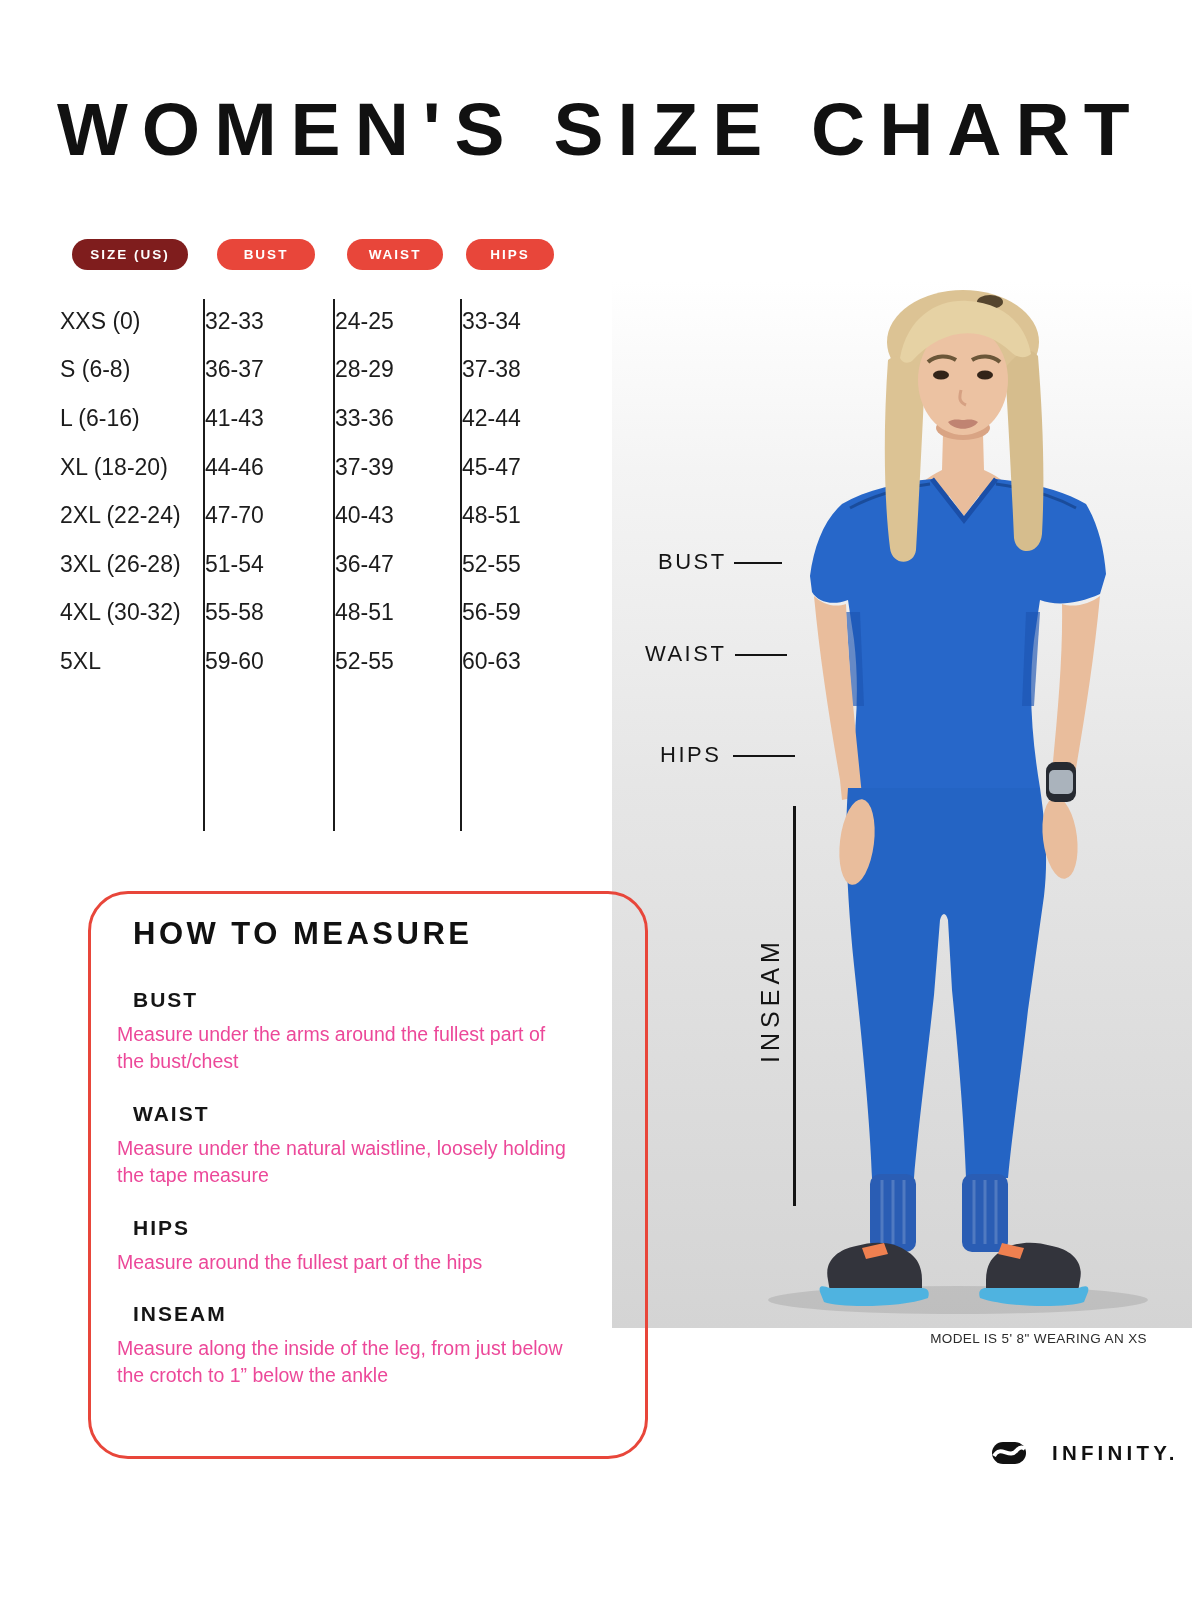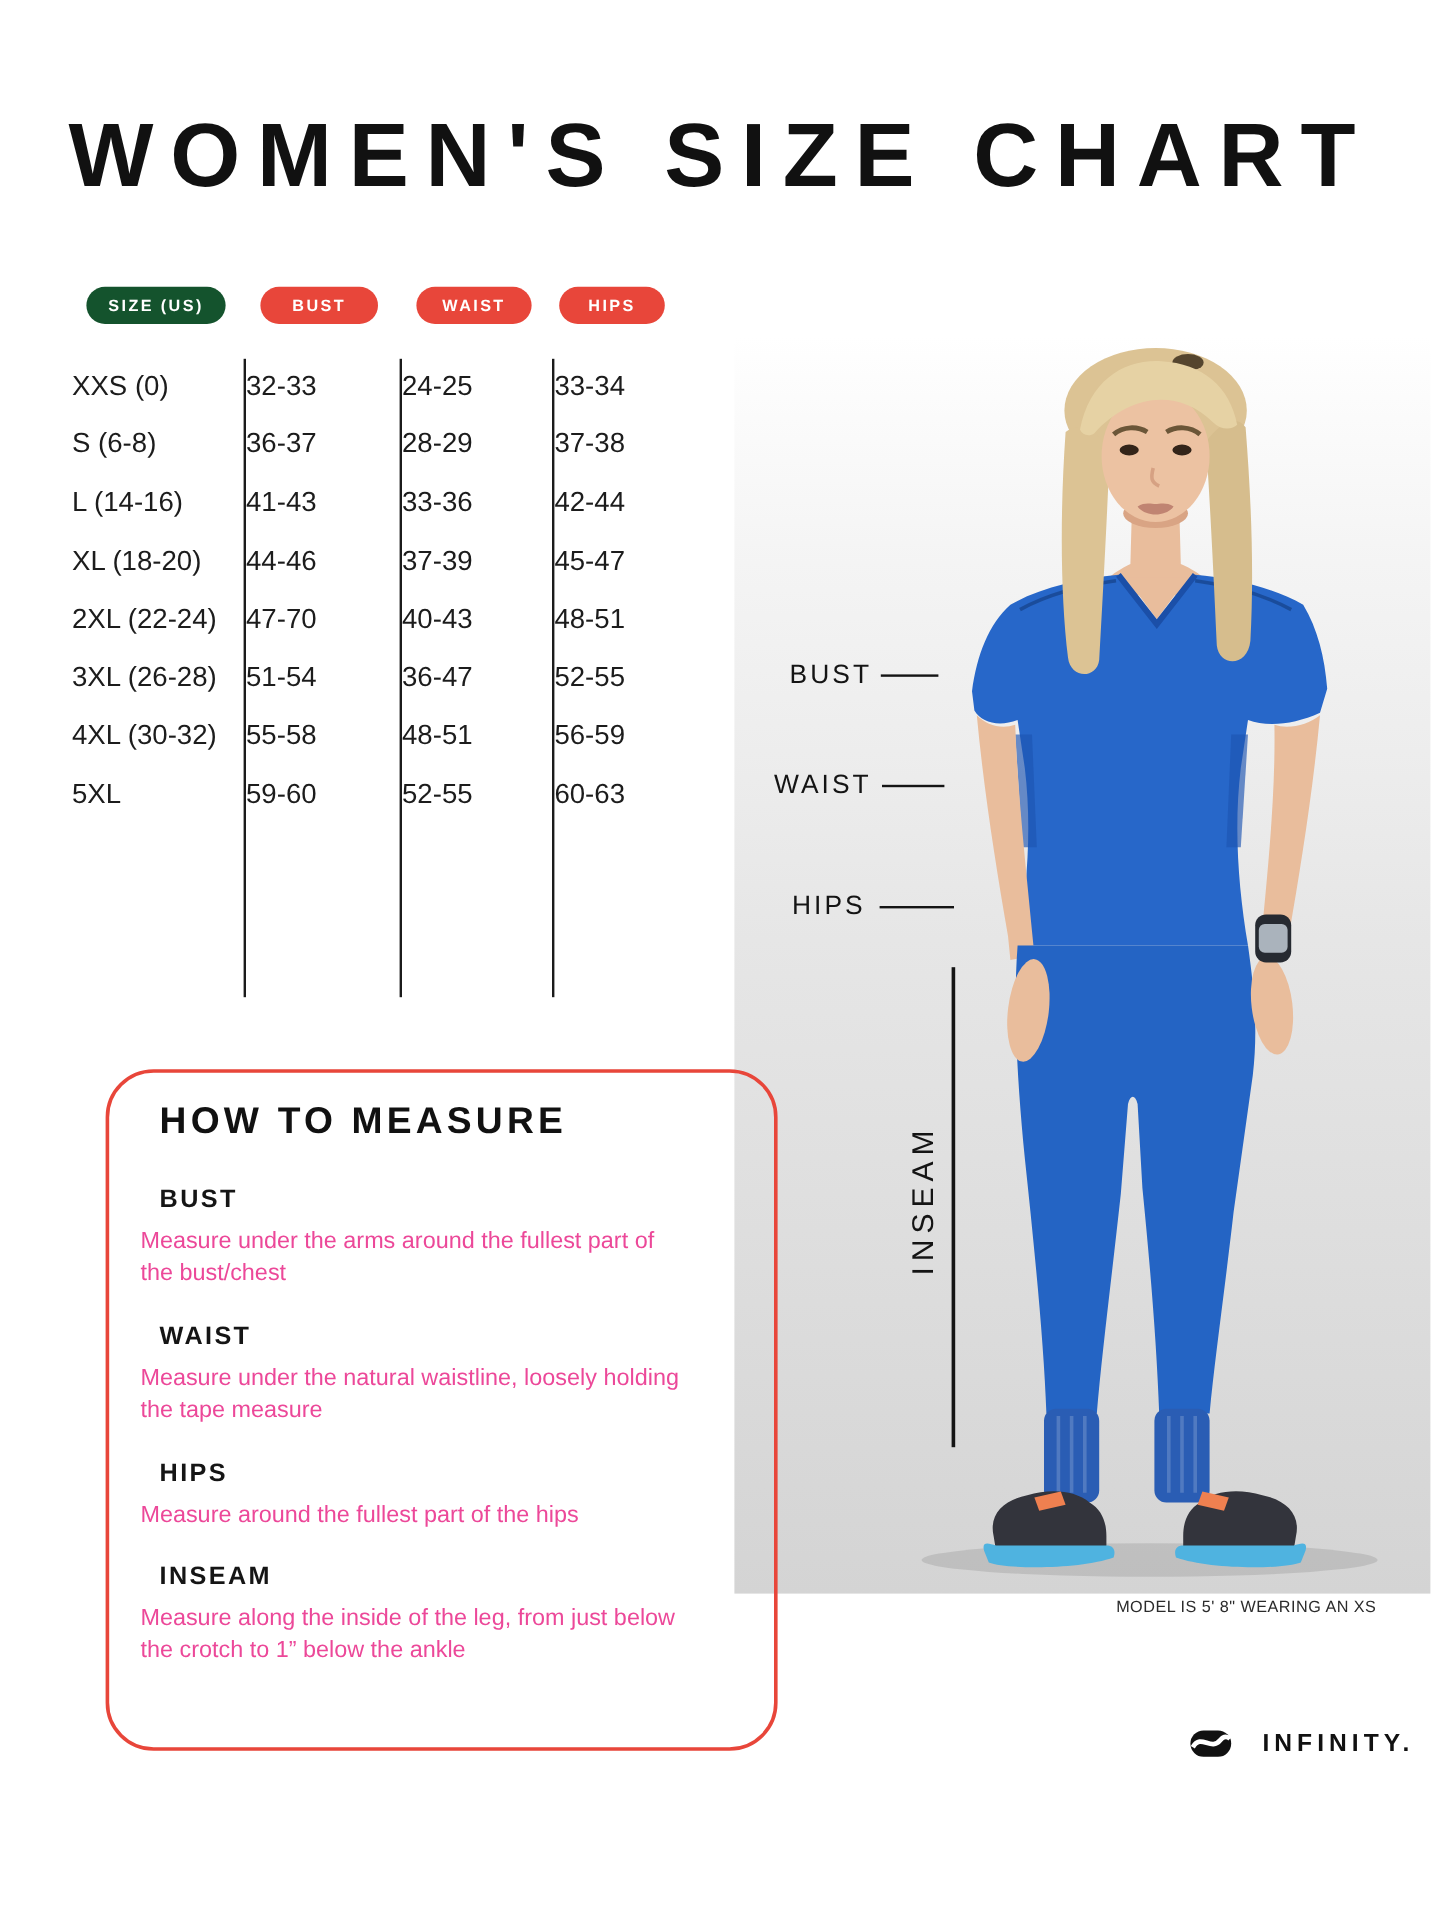--- a/index.html
+++ b/index.html
@@ -60,40 +60,40 @@
   .brand{position:absolute;left:991px;top:1440px;display:flex;align-items:center;gap:25px;}
   .brand-text{font-size:20.5px;font-weight:bold;letter-spacing:4.2px;color:#111;}
 </style>
 </head>
 <body>
 
 <div class="page">
 
   <div class="title">WOMEN'S SIZE CHART</div>
 
-  <div class="pill pill0" style="background:#14532d">SIZE (US)</div>
+  <div class="pill pill0" style="background:#7f1d1d">SIZE (US)</div>
   <div class="pill pill1" style="background:#E8463A">BUST</div>
   <div class="pill pill2" style="background:#E8463A">WAIST</div>
   <div class="pill pill3" style="background:#E8463A">HIPS</div>
 
   <div class="table" id="table-body">
       <div class="t-row">
       <div class="t-cell c-size">XXS (0)</div>
       <div class="t-cell c-bust">32-33</div>
       <div class="t-cell c-waist">24-25</div>
       <div class="t-cell c-hips">33-34</div>
     </div>
       <div class="t-row">
       <div class="t-cell c-size">S (6-8)</div>
       <div class="t-cell c-bust">36-37</div>
       <div class="t-cell c-waist">28-29</div>
       <div class="t-cell c-hips">37-38</div>
     </div>
       <div class="t-row">
-      <div class="t-cell c-size">L (14-16)</div>
+      <div class="t-cell c-size">L (6-16)</div>
       <div class="t-cell c-bust">41-43</div>
       <div class="t-cell c-waist">33-36</div>
       <div class="t-cell c-hips">42-44</div>
     </div>
       <div class="t-row">
       <div class="t-cell c-size">XL (18-20)</div>
       <div class="t-cell c-bust">44-46</div>
       <div class="t-cell c-waist">37-39</div>
       <div class="t-cell c-hips">45-47</div>
     </div>

